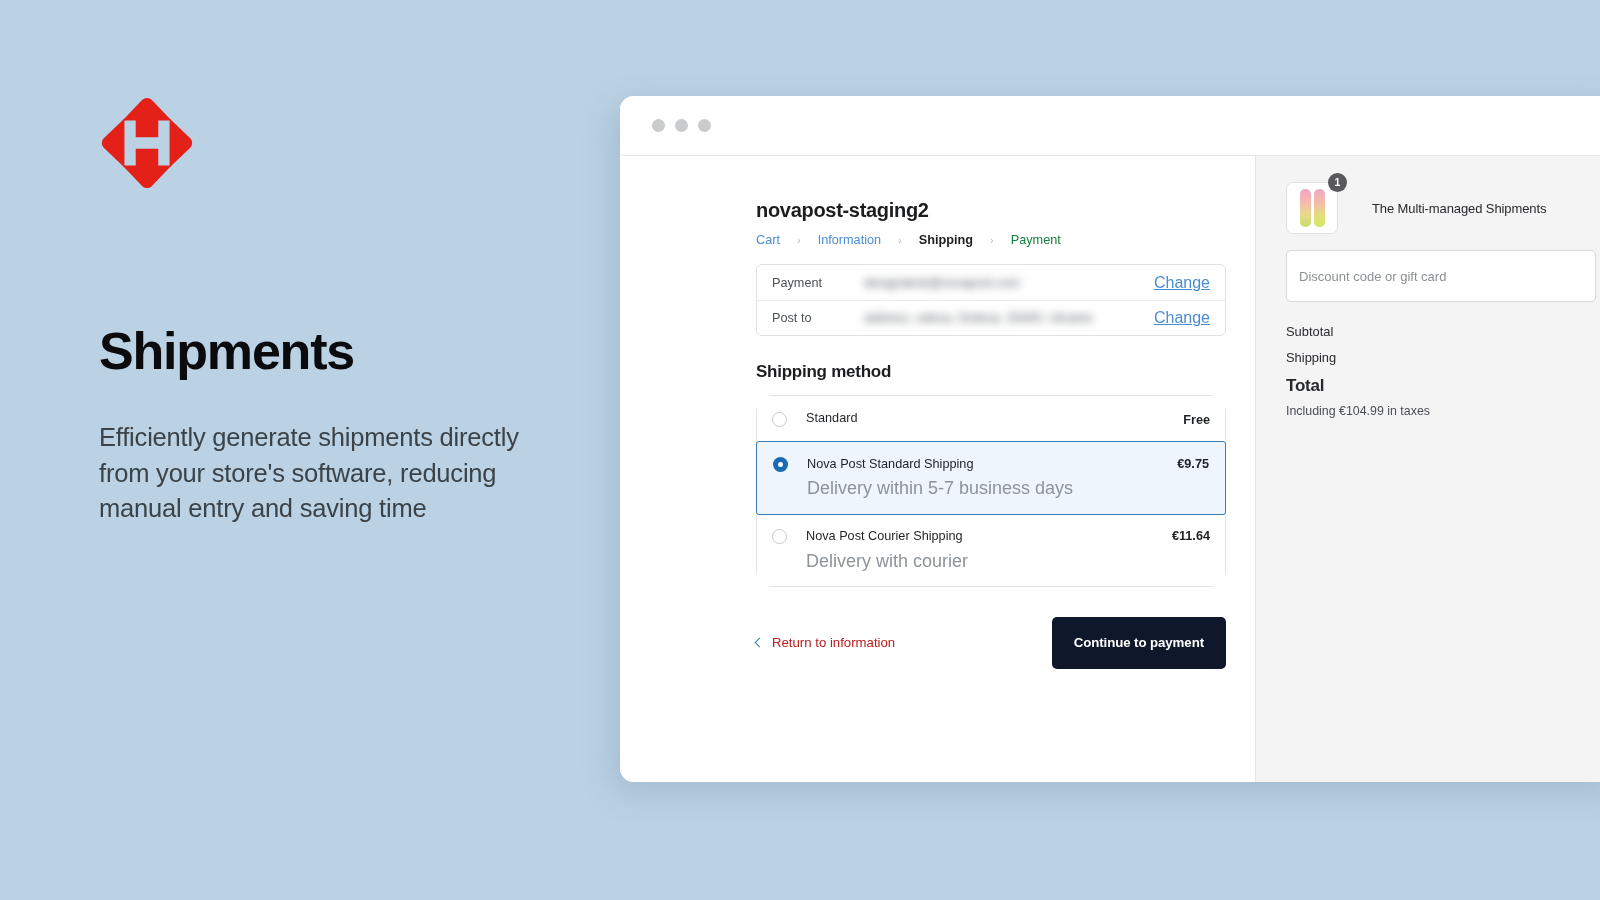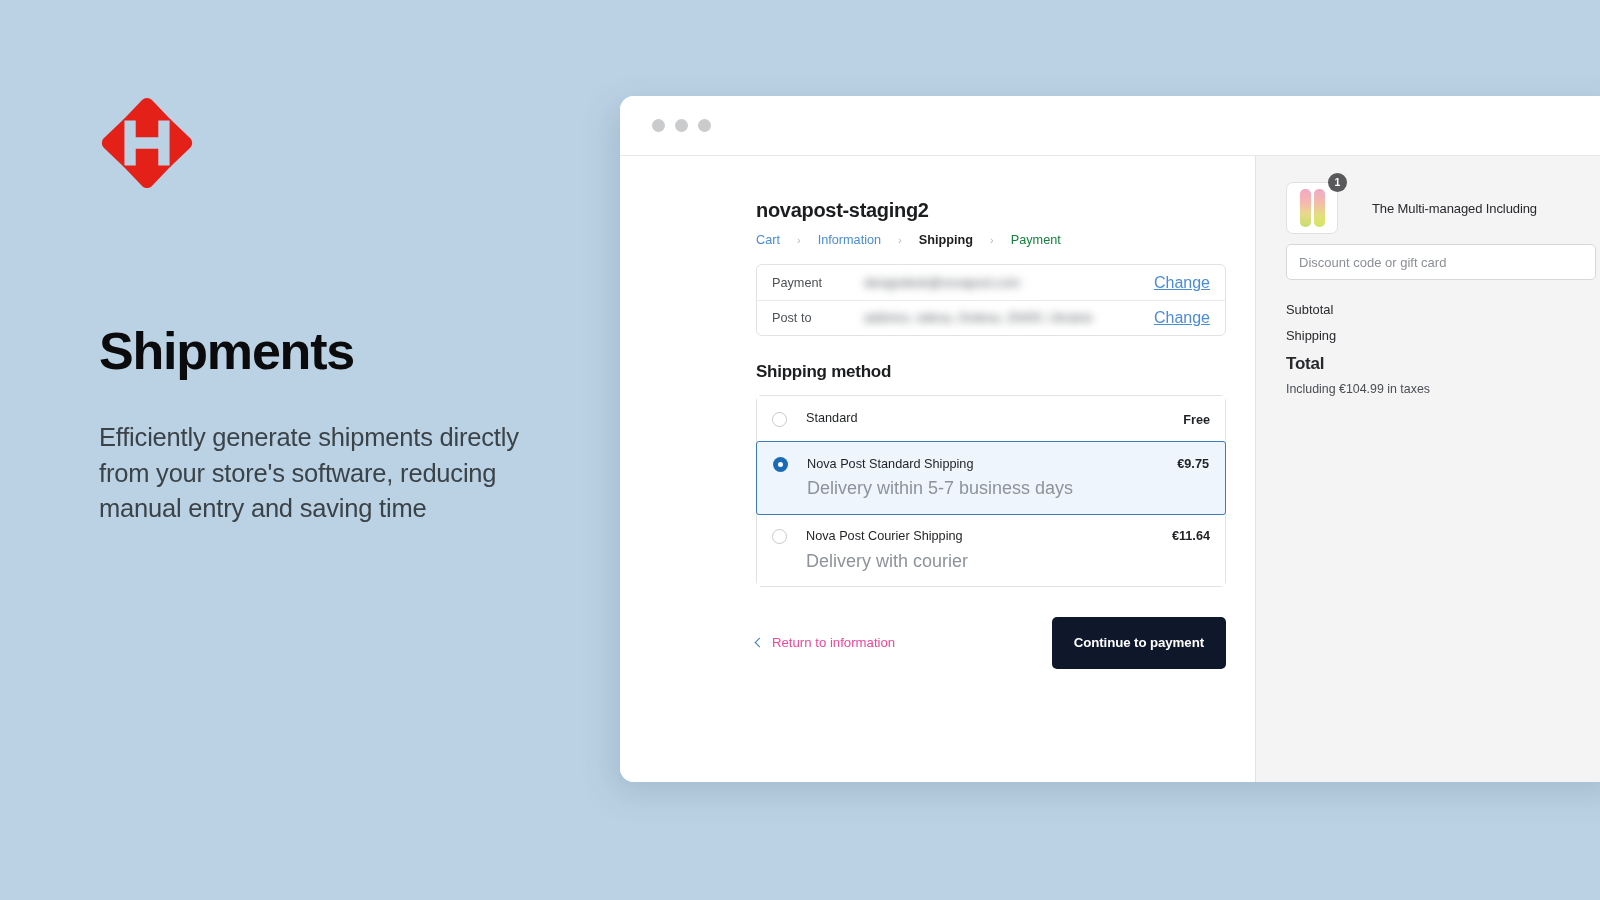--- a/index.html
+++ b/index.html
@@ -157,21 +157,21 @@
     margin-top: 26px;
     font-size: 17px;
     font-weight: 700;
     color: #1c1d1f;
     letter-spacing: -0.25px;
   }
 
   .ship-card {
     margin-top: 13px;
     border: 1px solid #e0e2e4;
-    border-radius: 6px;
+    border-radius: 16px;
     overflow: visible;
   }
   .ship-row {
     display: flex;
     align-items: flex-start;
     padding: 13px 15px 13px 15px;
     position: relative;
     background: #fff;
   }
   .ship-row + .ship-row { border-top: 1px solid #e8eaec; }
@@ -233,21 +233,21 @@
   .actions {
     margin-top: 30px;
     display: flex;
     align-items: center;
     justify-content: space-between;
   }
   .return-link {
     display: flex;
     align-items: center;
     gap: 9px;
-    color: #ec4899;
+    color: #b91c1c;
     font-size: 13.2px;
     text-decoration: none;
   }
   .chev {
     display: inline-block;
     width: 7px; height: 7px;
     border-left: 1.6px solid #3b7cb5;
     border-bottom: 1.6px solid #3b7cb5;
     transform: rotate(45deg);
     margin-bottom: 1px;
@@ -318,22 +318,22 @@
     line-height: 1;
   }
   .product-name {
     margin-left: 34px;
     font-size: 13px;
     color: #27292c;
     letter-spacing: -0.1px;
   }
 
   .discount-input {
-    margin-top: 10px;
-    height: 36px;
+    margin-top: 16px;
+    height: 52px;
     width: 310px;
     background: #ffffff;
     border: 1px solid #d6d8da;
     border-radius: 5px;
     padding: 0 12px;
     font-size: 13px;
     font-family: inherit;
     color: #26282b;
   }
   .discount-input::placeholder { color: #8b9096; }
@@ -463,21 +463,21 @@
     <div class="summary">
 
       <div class="product-row">
         <div class="thumb-wrap">
           <div class="thumb">
             <span class="board"></span>
             <span class="board b2"></span>
           </div>
           <span class="qty-badge">1</span>
         </div>
-        <div class="product-name">The Multi-managed Including</div>
+        <div class="product-name">The Multi-managed Shipments</div>
       </div>
 
       <input class="discount-input" type="text" placeholder="Discount code or gift card" style="">
 
       <div class="totals">
         <div class="total-line">Subtotal</div>
         <div class="total-line">Shipping</div>
         <div class="total-line big">Total</div>
         <div class="tax-note">Including €104.99 in taxes</div>
       </div>

